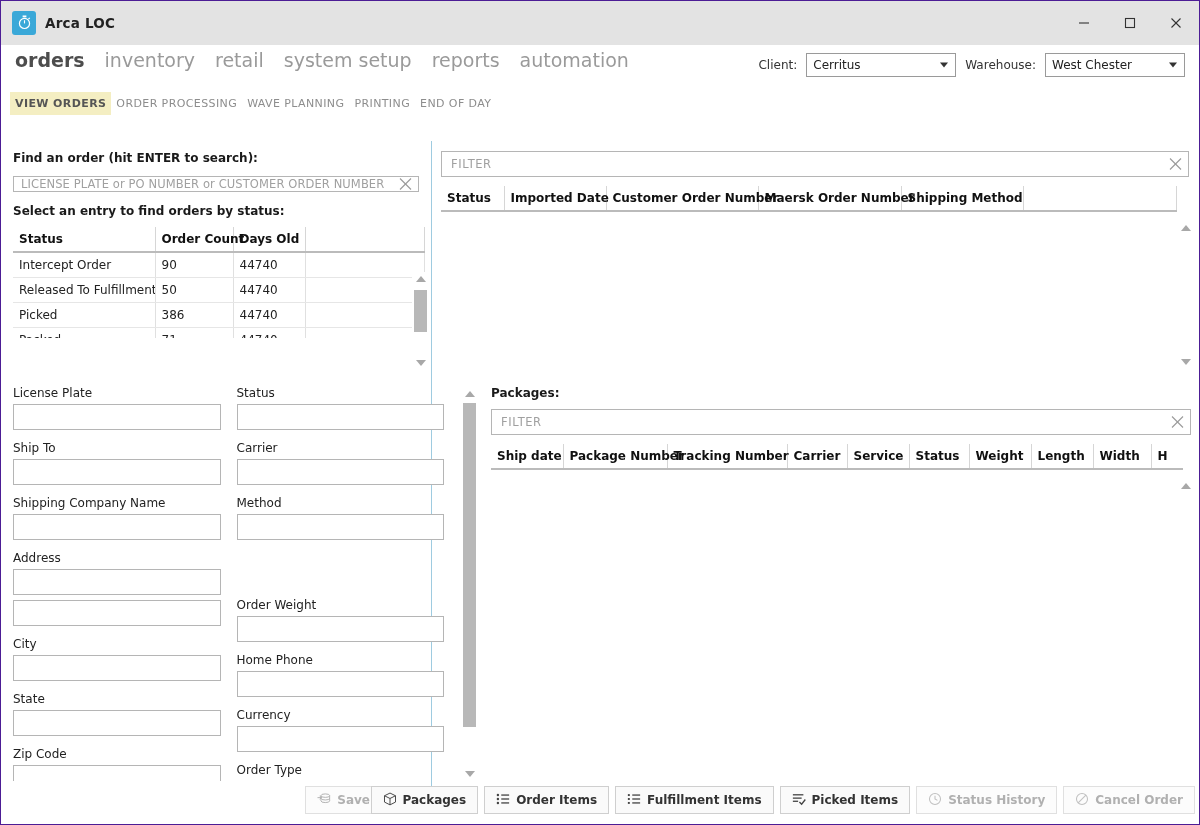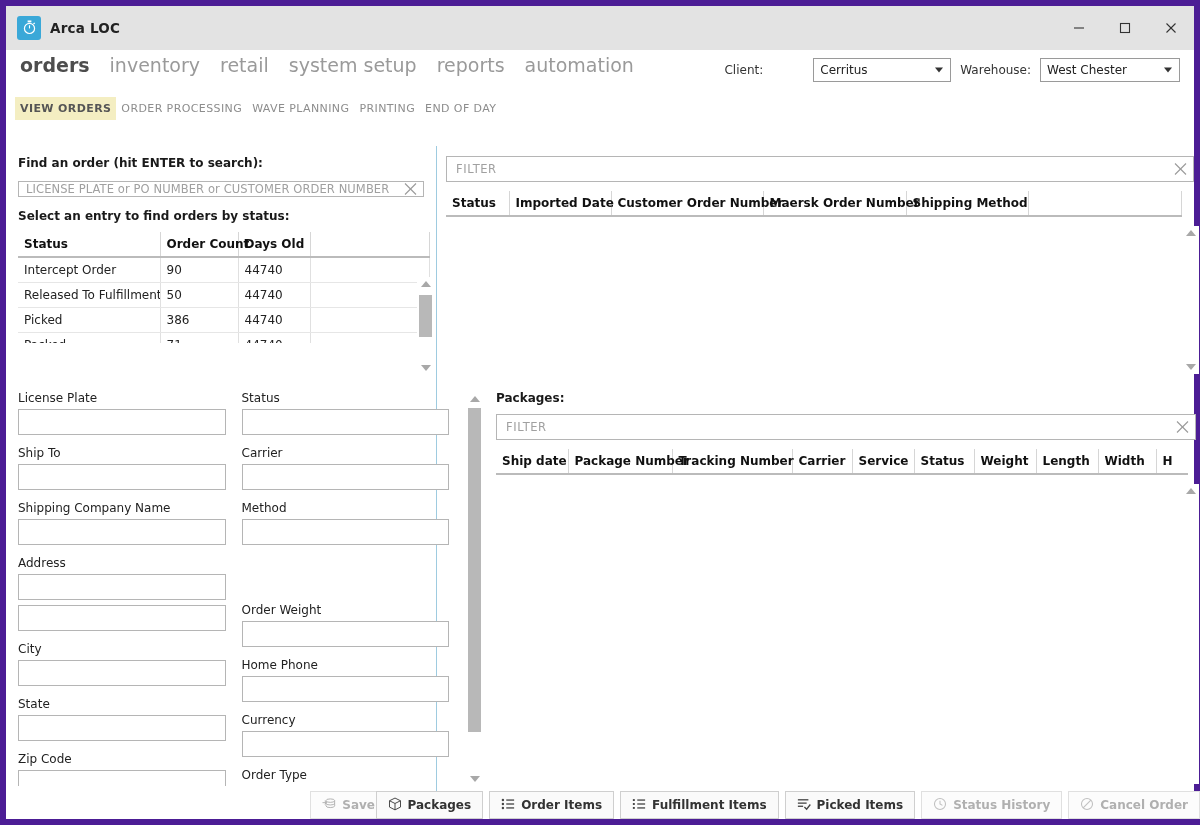--- a/index.html
+++ b/index.html
@@ -6,21 +6,21 @@
   html, body { margin:0; padding:0; }
   body {
     width:1200px; height:825px;
     font-family:"DejaVu Sans", sans-serif;
     font-size:12px; color:#333;
     background:#ffffff;
     overflow:hidden;
   }
   .app {
     position:relative; width:1200px; height:825px;
-    border:6px solid #4c1d95; background:#ffffff;
+    border:1px solid #4c1d95; background:#ffffff;
   }
 
   
   .titlebar {
     height:44px; background:#e3e3e3;
     display:flex; align-items:center;
     border-bottom:1px solid #e3e3e3;
   }
   .app-icon {
     width:24px; height:24px; margin-left:11px; margin-right:9px;
@@ -65,21 +65,21 @@
   .sel-label { font-size:12px; color:#333; }
   .combo {
     position:relative; height:24px; border:1px solid #9a9a9a; background:#fff;
     display:flex; align-items:center; padding:0 6px; font-size:12px; color:#222;
   }
   .combo .arrow {
     position:absolute; right:7px; top:50%; transform:translateY(-50%);
     width:0;height:0;border-left:4px solid transparent;border-right:4px solid transparent;
     border-top:5px solid #333;
   }
-  #client-combo { width:138px;margin-left:41px; }
+  #client-combo { width:150px; }
   #wh-combo { width:140px; }
 
   
   .divider-v {
     position:absolute; left:430px; top:140px; width:1px; height:672px;
     background:#9ecbe0;
   }
 
   
   .left-col { position:absolute; left:0; top:150px; width:430px; }

